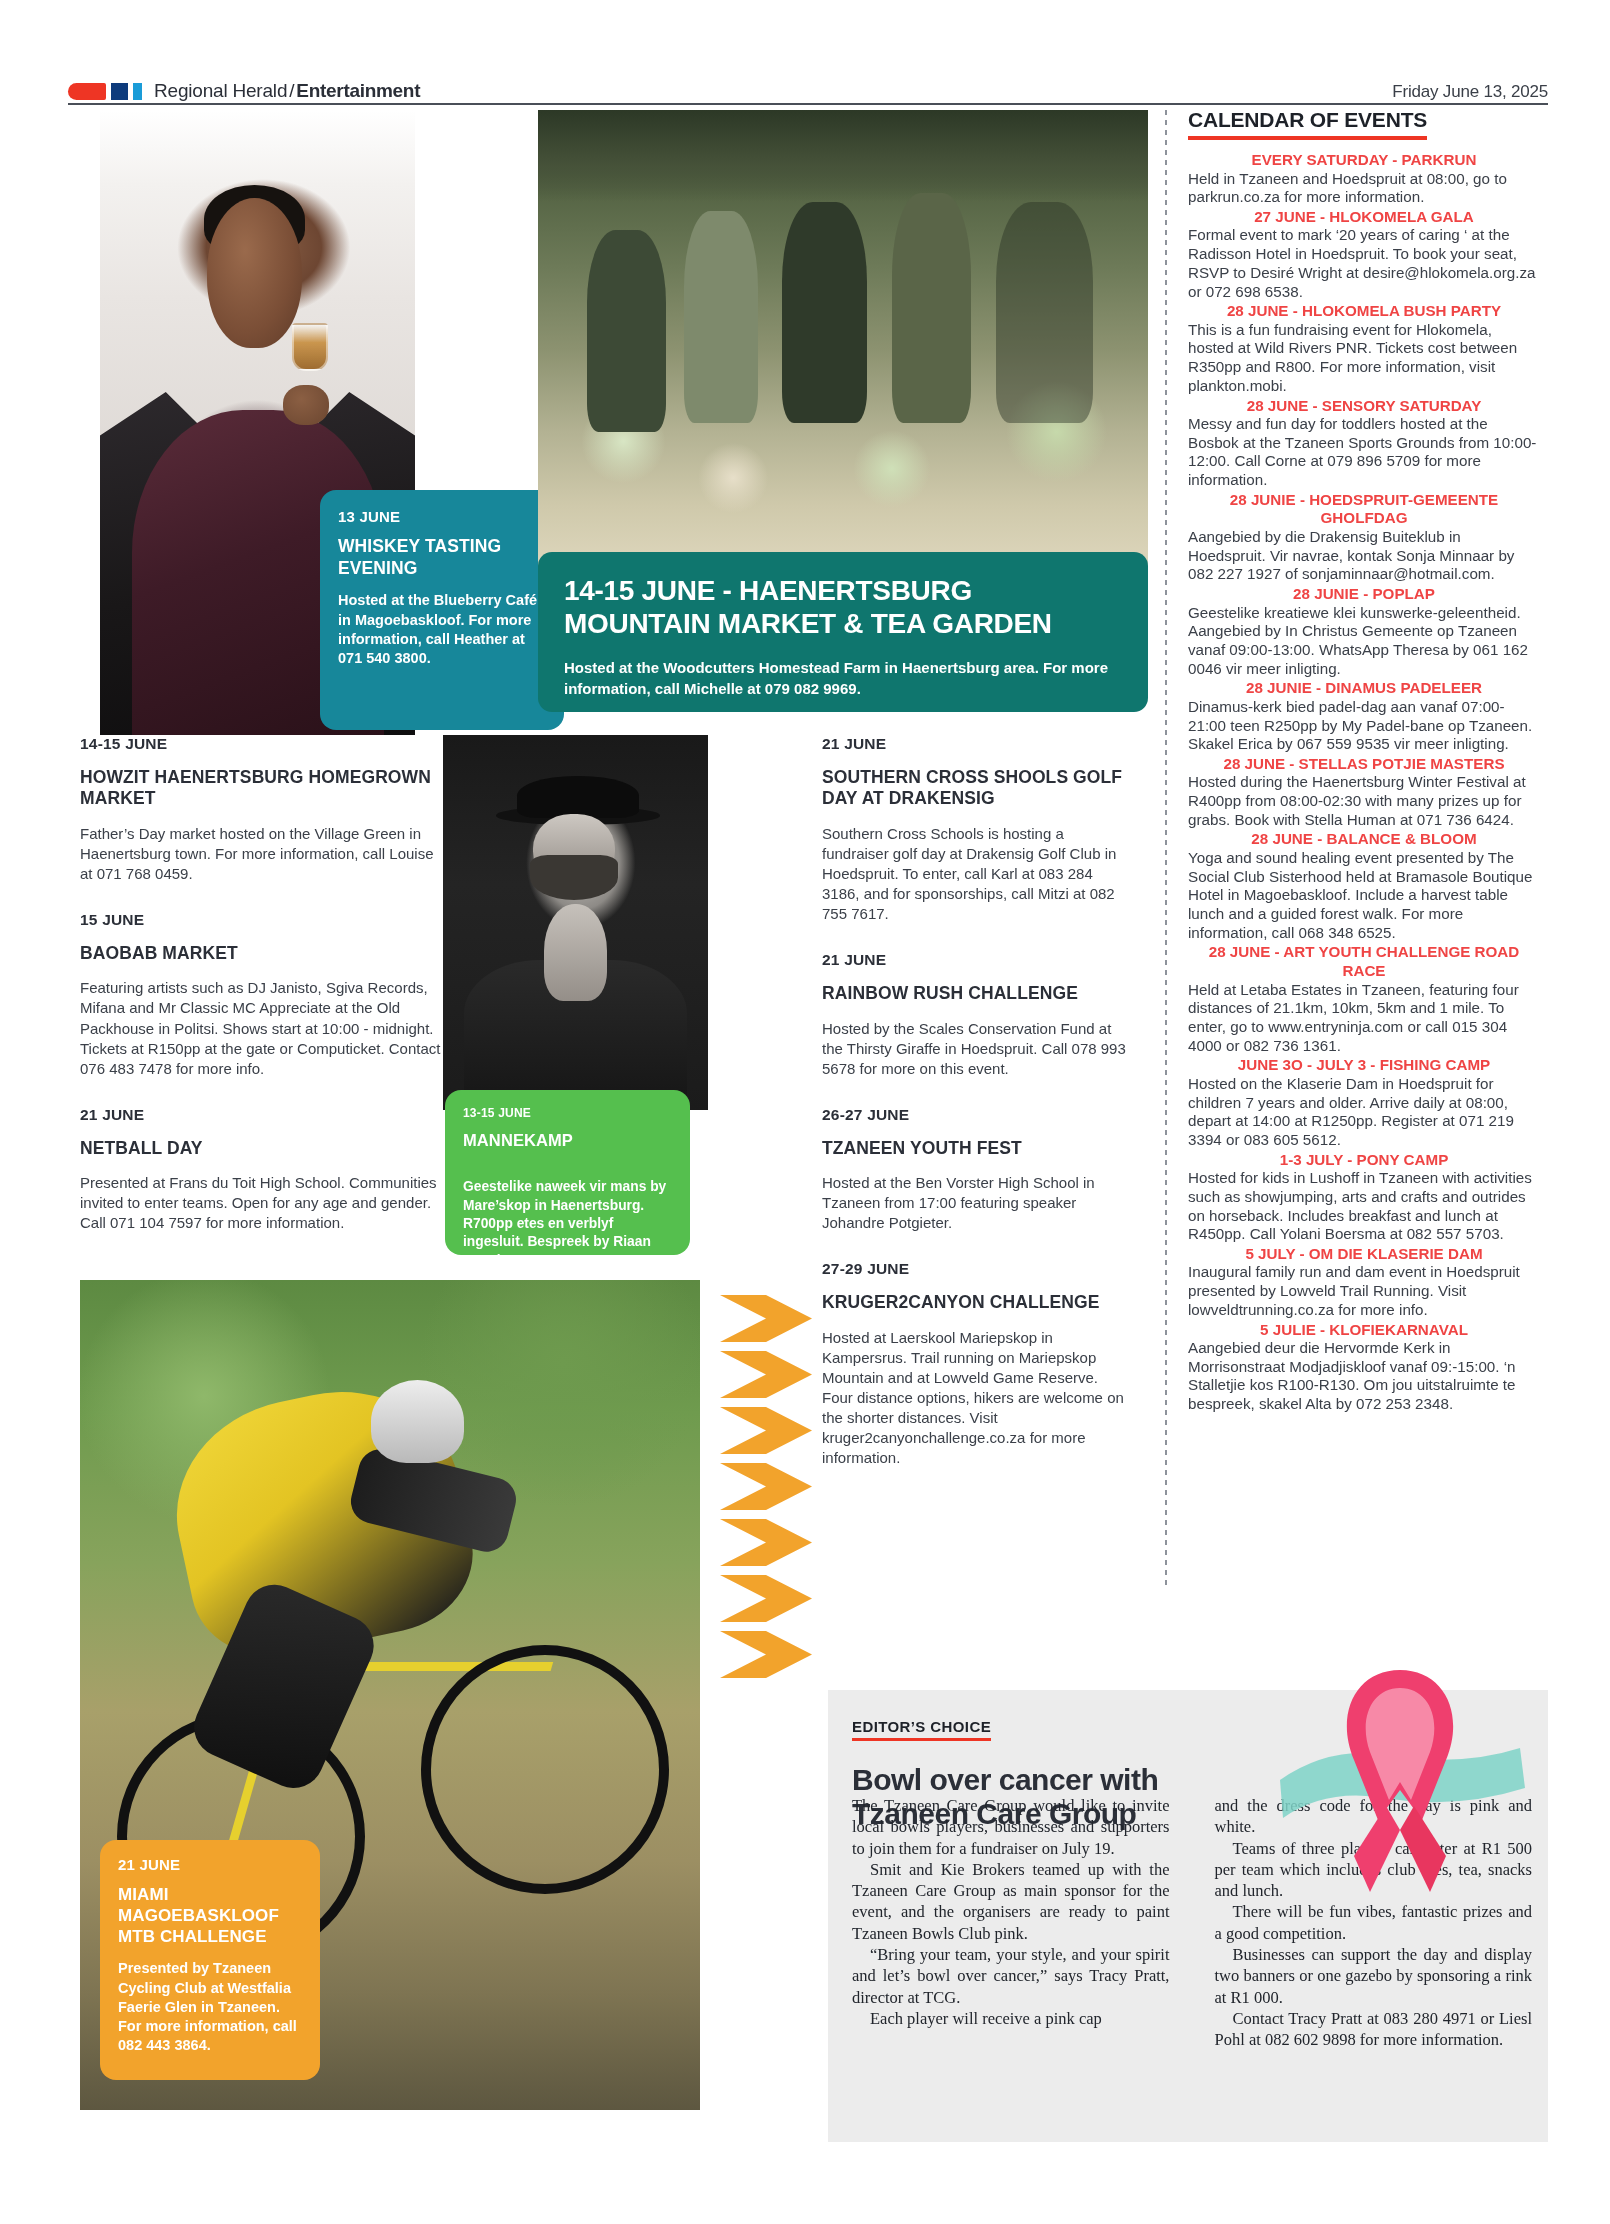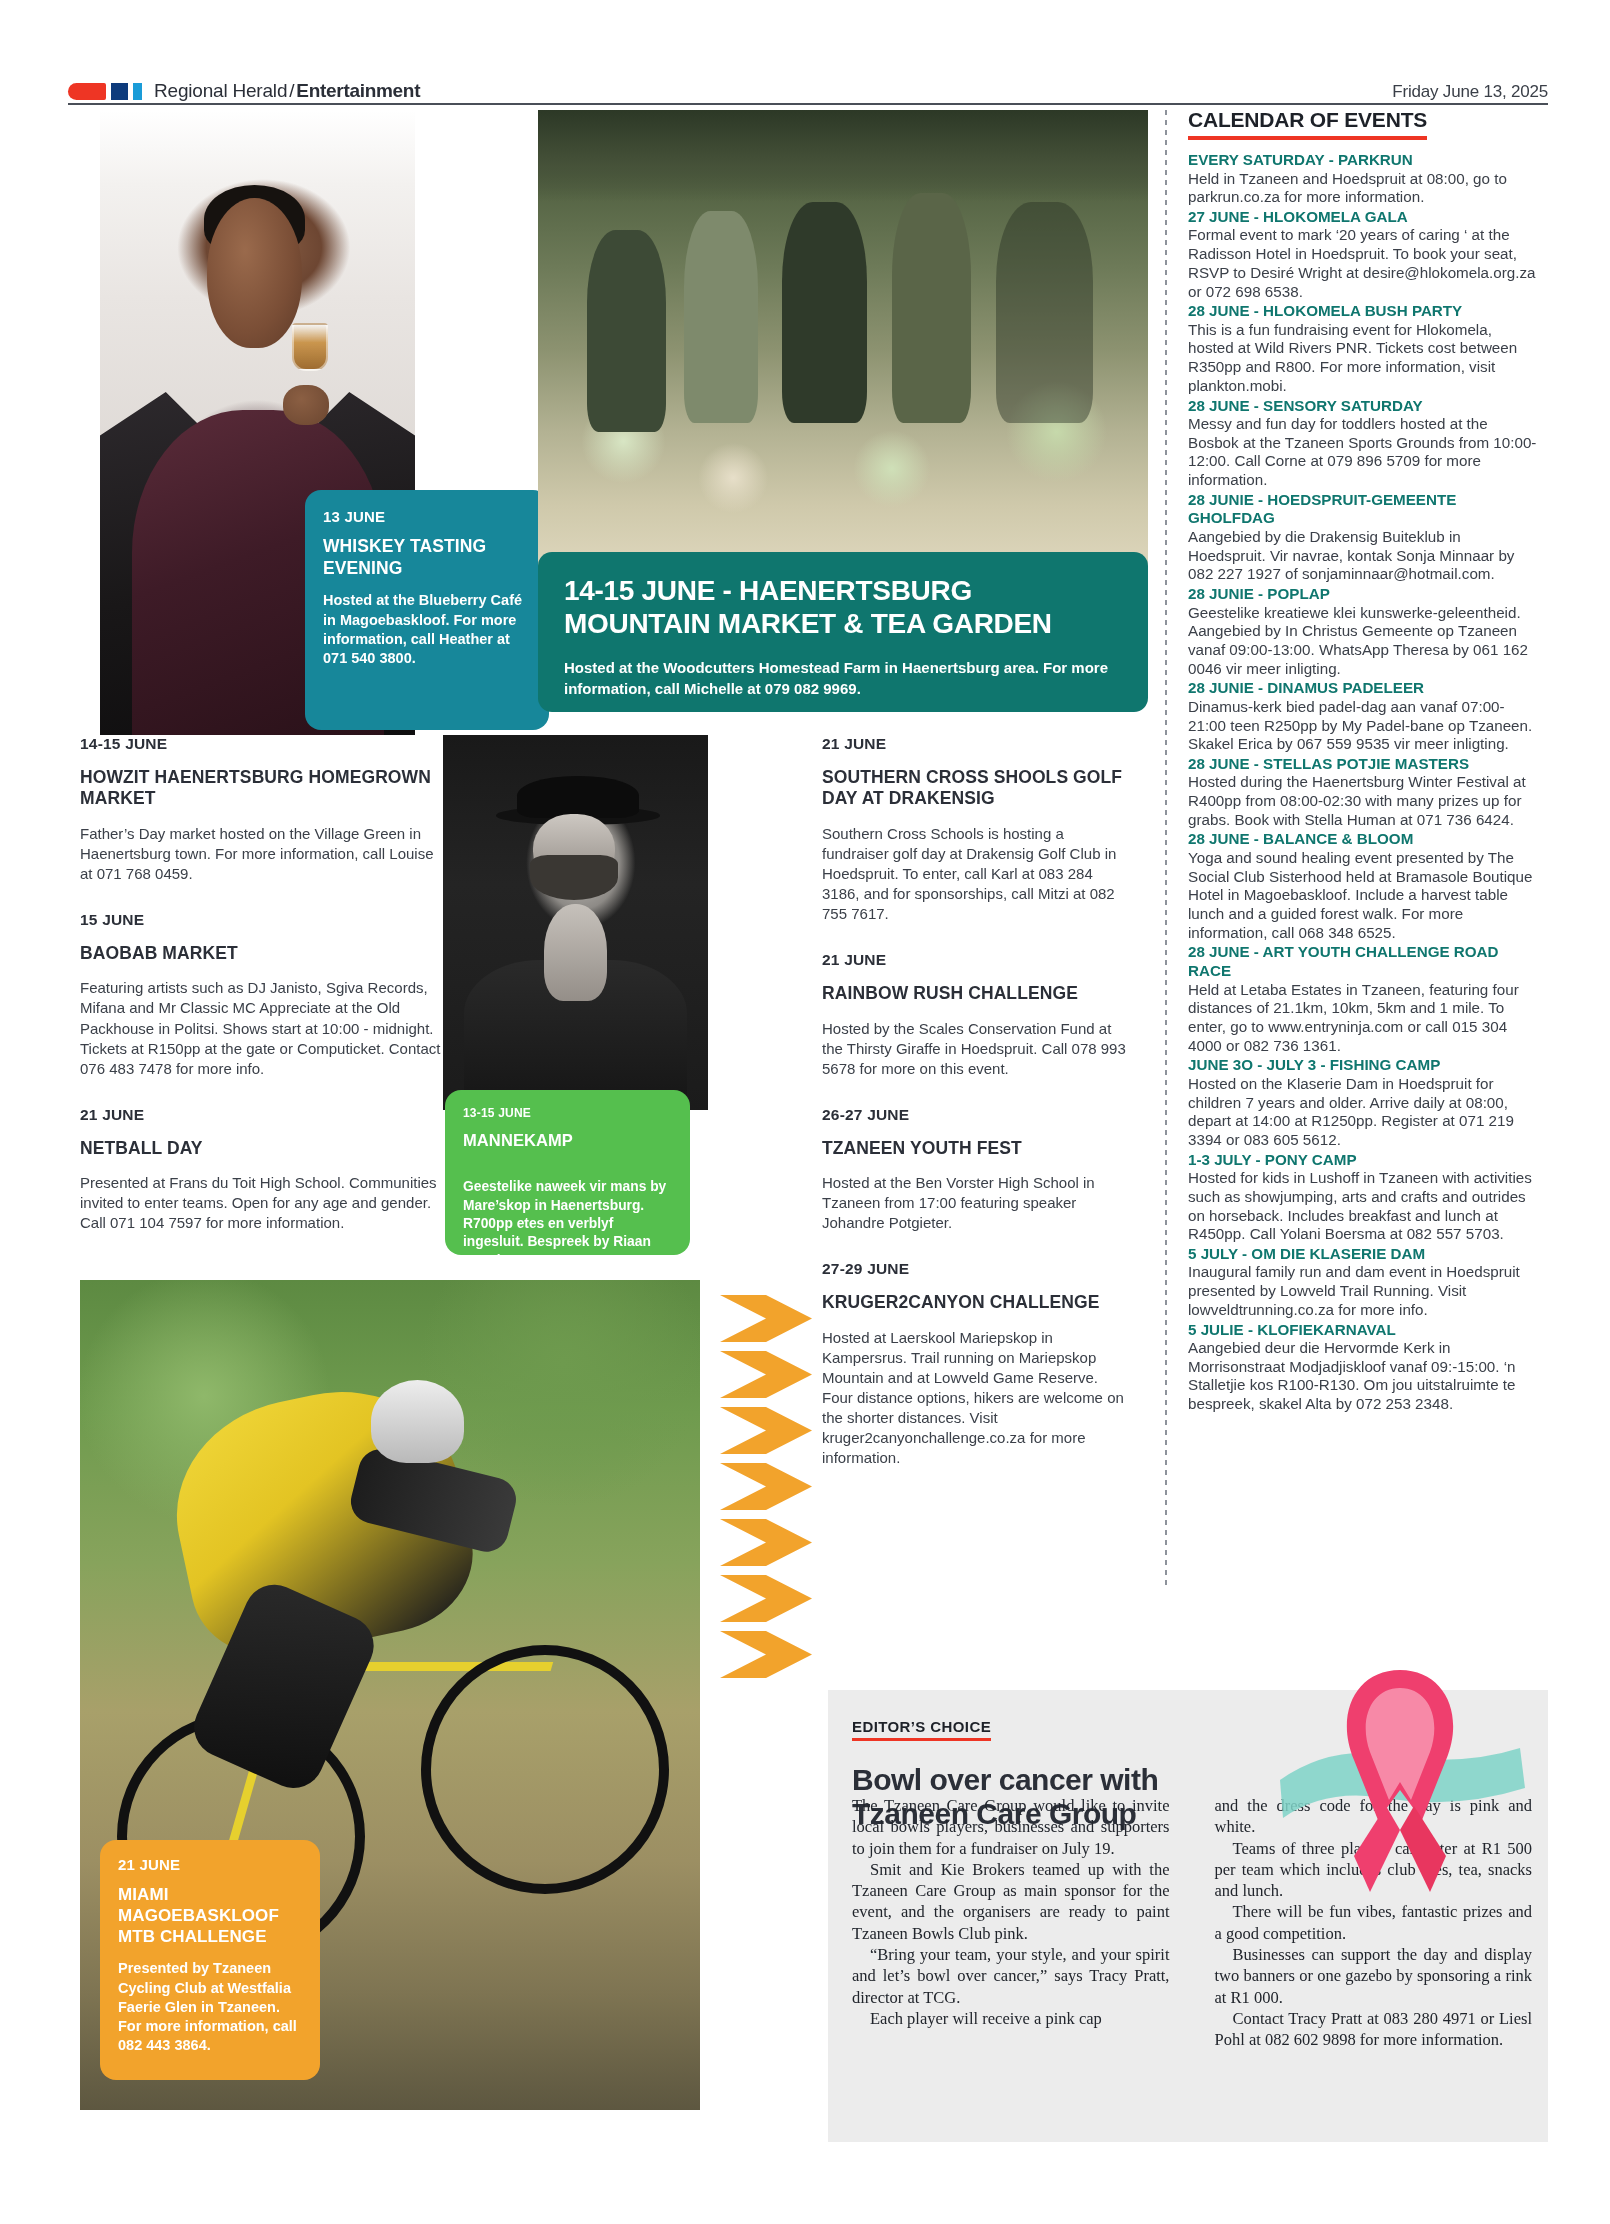--- a/index.html
+++ b/index.html
@@ -50,21 +50,21 @@
     background:radial-gradient(ellipse at 40% 35%,#9a6a4c 0%,#7a4e36 60%,#5d3a28 100%);}
   .hm-hair{position:absolute;left:33%;top:12%;width:32%;height:11%;border-radius:50% 50% 35% 35%;
     background:#16120f;}
   .hm-glass{position:absolute;left:61%;top:34%;width:36px;height:48px;border-radius:4px 4px 14px 14px;
     background:linear-gradient(180deg,rgba(255,255,255,.55) 0%,rgba(196,136,52,.85) 40%,rgba(150,95,30,.9) 100%);
     border:2px solid rgba(255,255,255,.45);}
   .hm-hand{position:absolute;left:58%;top:44%;width:46px;height:40px;border-radius:45%;
     background:radial-gradient(ellipse at 40% 35%,#8b5f43 0%,#6b4630 100%);}
 
   .box-teal {
-    position:absolute; left:305px; top:490px; width:244px; height:240px;
+    position:absolute; left:320px; top:490px; width:244px; height:240px;
     background:#17879a; border-radius:16px; padding:18px 16px 14px 18px; color:#fff;
   }
   .box-green {
     position:absolute; left:445px; top:1090px; width:245px; height:165px;
     background:#55bf4e; border-radius:16px; padding:16px 16px 12px 18px; color:#fff; z-index:4;
   }
   .box-orange {
     position:absolute; left:100px; top:1840px; width:220px; height:240px;
     background:#f2a32c; border-radius:16px; padding:16px 16px 14px 18px; color:#fff; z-index:4;
   }
@@ -152,21 +152,21 @@
   .ev-title { font-size:17.5px; font-weight:800; line-height:1.22; letter-spacing:.1px; color:#2b2f38; margin-bottom:14px; }
   .ev-body  { font-size:15px; line-height:1.34; color:#3b4049; }
 
   
   .cal-rule { position:absolute; left:1165px; top:110px; width:1.5px; height:1480px;
     background: repeating-linear-gradient(180deg,#8d929b 0 5px, rgba(0,0,0,0) 5px 10px); }
   .calendar { position:absolute; left:1188px; top:108px; width:352px; }
   .cal-head { font-size:21px; font-weight:800; letter-spacing:-0.2px; color:#1d2128;
     display:inline-block; padding-bottom:4px; border-bottom:4px solid #ee3524; margin-bottom:11px; }
   .cal-item { margin-bottom:0; }
-  .cal-t { font-size:15.2px; font-weight:800; line-height:1.22; color:#0f766e; }
+  .cal-t { font-size:15.2px; font-weight:800; line-height:1.22; color:#ef4444;text-align:center; }
   .cal-d { font-size:15.2px; line-height:1.23; color:#3b4049; margin-bottom:1px; }
 
   
   .ec-panel { position:absolute; left:828px; top:1690px; width:720px; height:452px; background:#ececec; }
   .ec-inner { position:absolute; left:852px; top:1718px; width:310px; }
   .ec-kicker { font-size:15px; font-weight:800; letter-spacing:.4px; color:#1d2128;
     display:inline-block; padding-bottom:3px; border-bottom:3.5px solid #ee3524; margin-bottom:22px; }
   .ec-head { font-size:30px; font-weight:800; line-height:1.14; letter-spacing:-0.5px; color:#2b2f38; }
   .ec-cols { position:absolute; left:852px; top:1795px; width:680px;
     display:flex; gap:45px; }

